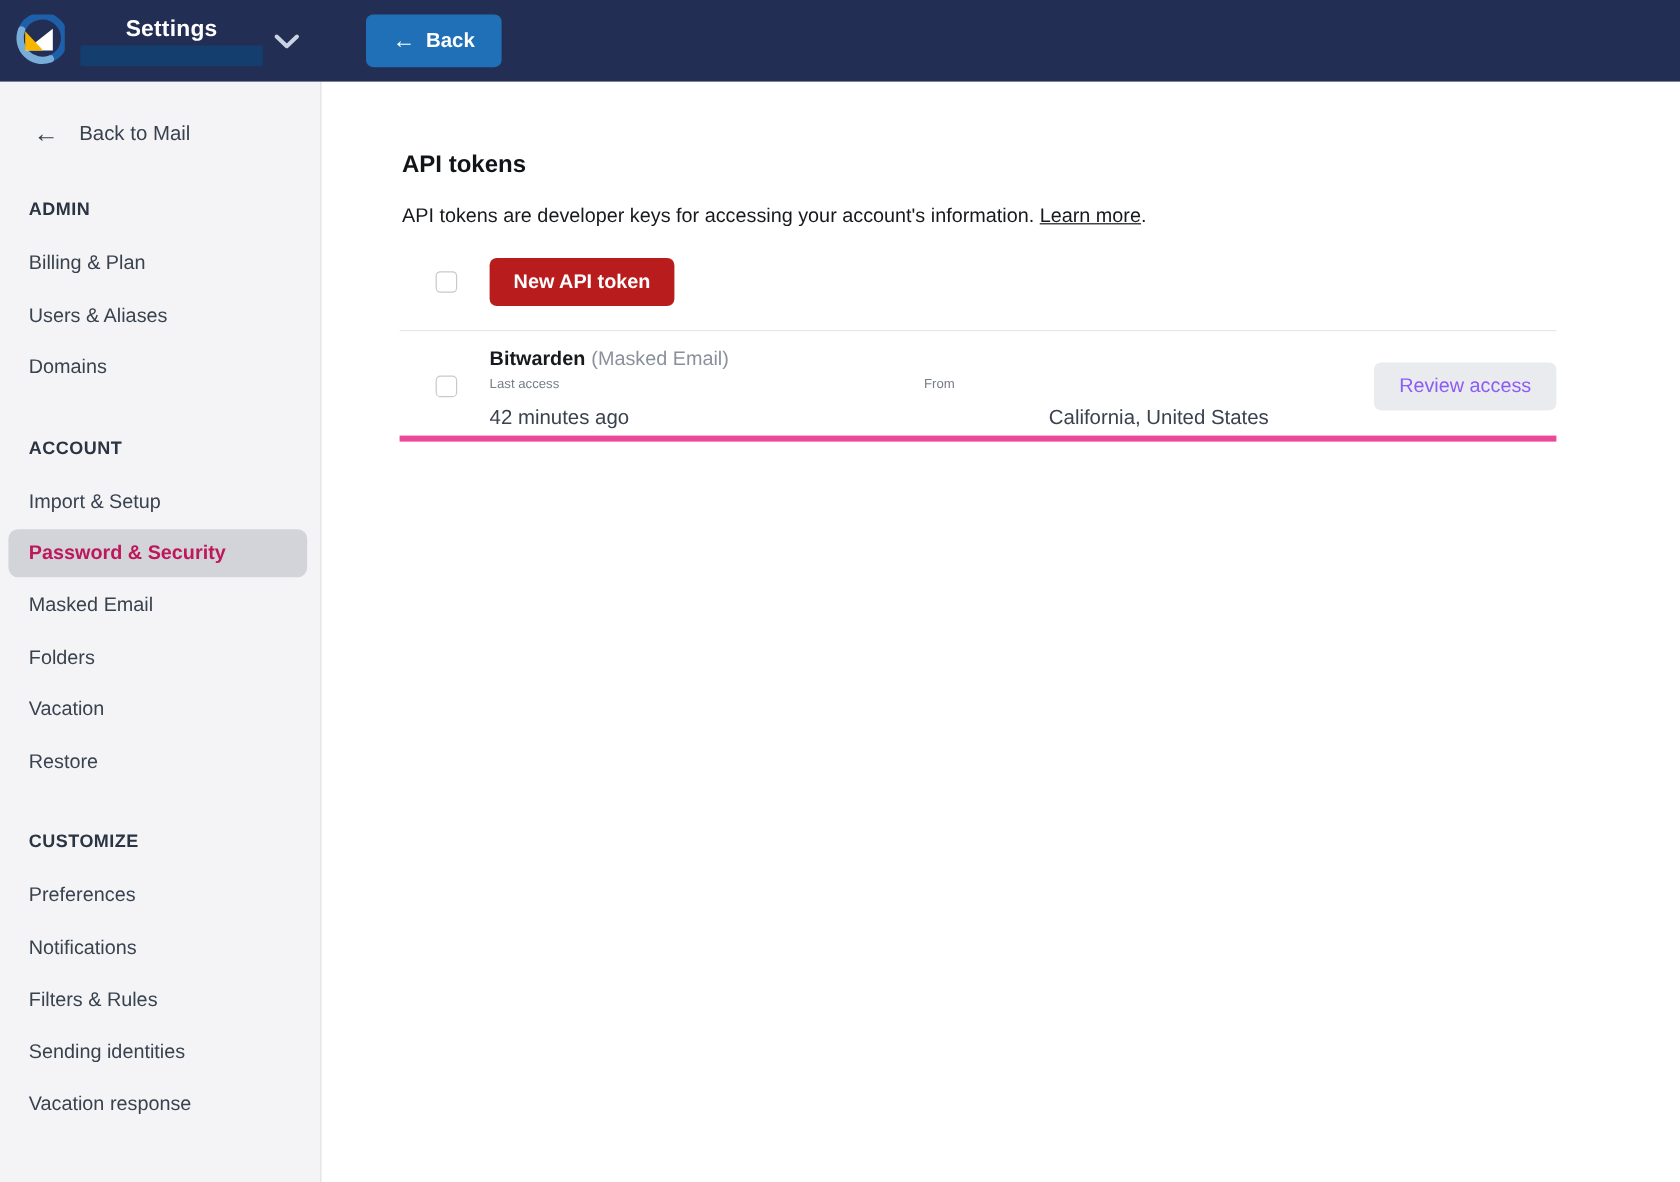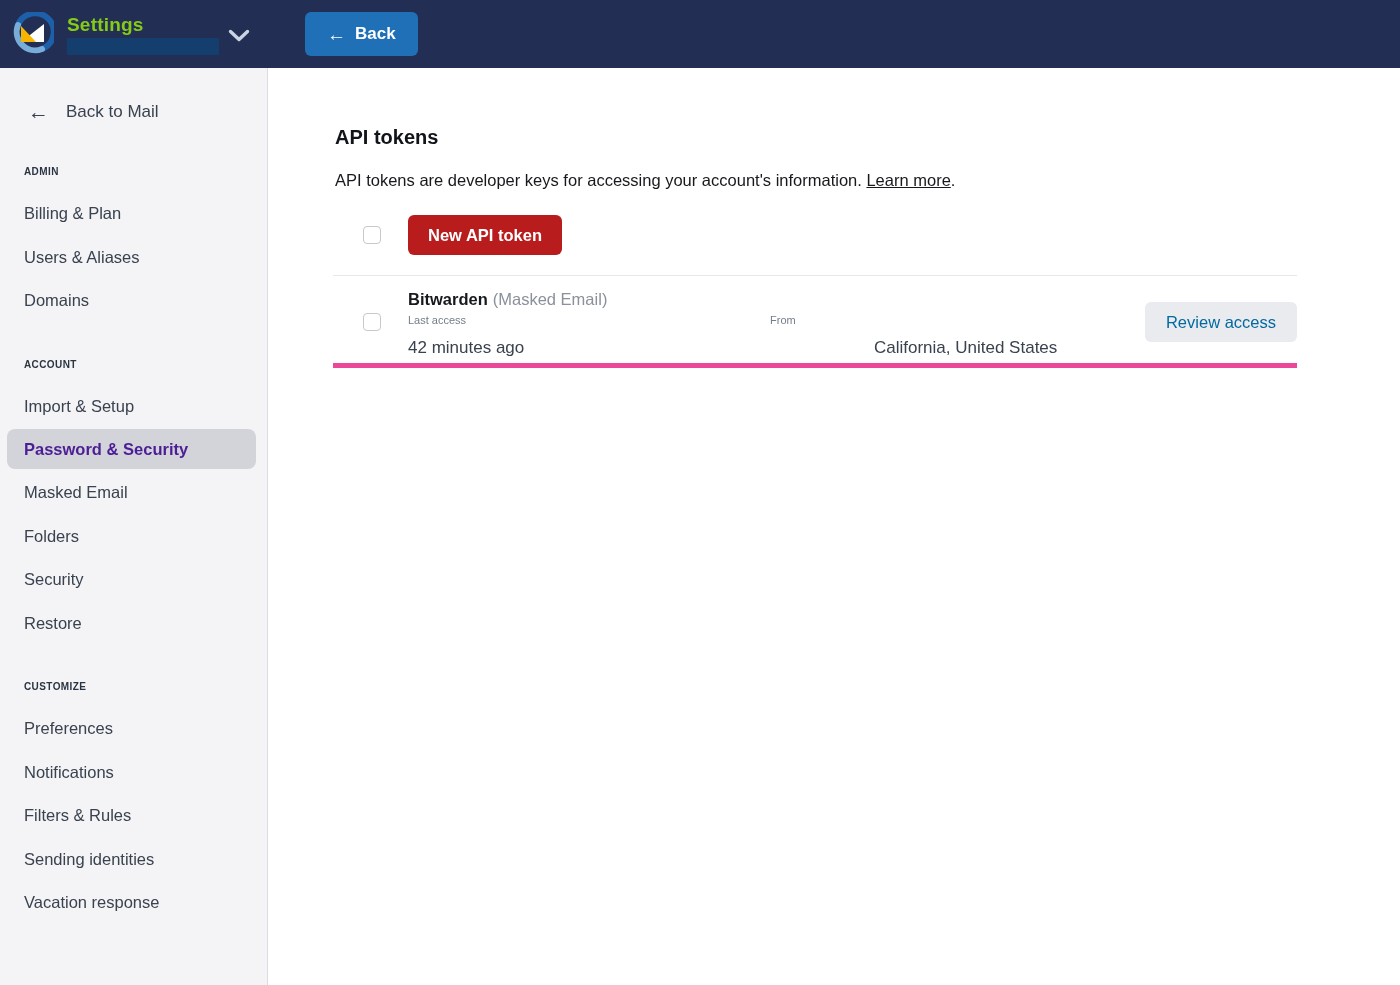--- a/index.html
+++ b/index.html
@@ -3,45 +3,45 @@
 <meta charset="utf-8">
 <style>
   * { margin:0; padding:0; box-sizing:border-box; }
   html,body { width:1400px; height:985px; overflow:hidden;
     font-family:"Liberation Sans", sans-serif; background:#ffffff; }
 
   
   .topbar { height:68px; background:#232e54; display:flex; align-items:center; position:relative; }
   .logo-wrap { width:44px; height:44px; margin-left:10px; flex:0 0 auto; cursor:pointer; }
   .title-block { margin-left:13px; width:152px; }
-  .app-title { color:#84cc16; font-weight:700; font-size:19px; letter-spacing:0.2px; line-height:21px; }
+  .app-title { color:#ffffff; font-weight:700; font-size:19px; letter-spacing:0.2px; line-height:21px;text-align:center; }
   .redact-box { width:152px; height:17px; background:#133e6e; margin-top:3px; border-radius:1px; }
   .chevron-wrap { margin-left:9px; margin-top:6px; cursor:pointer; }
   .back-btn { margin-left:55px; height:44px; padding:0 22px; background:#2070b7; border:none;
     border-radius:6px; color:#ffffff; font-weight:700; font-size:17px; font-family:inherit;
     display:flex; align-items:center; gap:9px; cursor:pointer; }
   .back-btn .arrow { font-size:19px; font-weight:400; line-height:1; }
 
   
   .shell { display:flex; height:917px; }
 
   
   .sidebar { width:268px; background:#f4f4f6; border-right:1px solid #dbdcdf; height:100%;
     overflow:hidden; flex:0 0 auto; }
   .back-row { padding:33px 0 0 28px; display:flex; align-items:center; gap:17px;
     color:#39424f; font-size:17px; cursor:pointer; }
   .back-row .arrow { font-size:21px; line-height:1; color:#39424f; }
   .nav-section { margin-top:36px; }
   .nav-section.first { margin-top:44px; }
-  .section-header { padding-left:24px; font-size:10px; font-weight:700; color:#2a3442;
+  .section-header { padding-left:24px; font-size:15px; font-weight:700; color:#2a3442;
     letter-spacing:0.4px; margin-bottom:15px; }
   .nav-item { height:43.5px; display:flex; align-items:center; padding-left:24px;
     font-size:16.5px; color:#39424f; cursor:pointer; }
   .nav-item.selected { height:40px; margin:1px 11px 2px 7px; padding-left:17px;
-    background:#d2d4d9; border-radius:8px; font-weight:700; color:#4c1d95; }
+    background:#d2d4d9; border-radius:8px; font-weight:700; color:#be185d; }
 
   
   .content { flex:1; background:#ffffff; padding:58px 0 0 65px; }
   .content-inner { width:964px; }
   .page-title { font-size:20px; font-weight:700; color:#111418; margin-left:2px; margin-bottom:22px; }
   .page-desc { font-size:16.5px; color:#17191d; margin-left:2px; margin-bottom:25px; }
   .learn-more { color:#17191d; text-decoration:underline; cursor:pointer; }
   .toolbar { display:flex; align-items:center; margin-left:30px; margin-bottom:20px; }
   .checkbox { width:18px; height:18px; border:1.5px solid #c7c9cd; border-radius:4px;
     background:#ffffff; cursor:pointer; flex:0 0 auto; }
@@ -53,21 +53,21 @@
   .tok-name-line { position:absolute; left:75px; top:14px; font-size:16.5px; }
   .tok-name { font-weight:700; color:#17191d; }
   .tok-name-suffix { color:#8a919b; margin-left:5px; }
   .tok-label { position:absolute; font-size:11px; color:#757d88; }
   .tok-value { position:absolute; font-size:17px; color:#3a424e; }
   .lbl-last { left:75px; top:38px; }
   .val-last { left:75px; top:62px; }
   .lbl-from { left:437px; top:38px; }
   .val-from { left:541px; top:62px; }
   .review-btn { position:absolute; right:0; top:26px; height:40px; padding:0 21px;
-    background:#e9ebee; border:none; border-radius:6px; color:#0369a1; font-size:16.5px;
+    background:#e9ebee; border:none; border-radius:6px; color:#8b5cf6; font-size:16.5px;
     font-family:inherit; cursor:pointer; }
 </style>
 </head>
 <body>
 
 <div class="topbar">
   <div class="logo-wrap">
     <svg viewBox="0 0 44 44" width="44" height="44">
       <path d="M 8 13 A 18.5 18.5 0 1 1 32 37" fill="none" stroke="#1d5fa8" stroke-width="6" stroke-linecap="round"></path>
       <path d="M 8 13 A 18.5 18.5 0 0 0 32 37" fill="none" stroke="#79add9" stroke-width="6" stroke-linecap="round"></path>
@@ -104,21 +104,21 @@
       <div class="nav-item">Users &amp; Aliases</div>
       <div class="nav-item">Domains</div>
     </div>
 
     <div class="nav-section">
       <div class="section-header">ACCOUNT</div>
       <div class="nav-item">Import &amp; Setup</div>
       <div class="nav-item selected">Password &amp; Security</div>
       <div class="nav-item">Masked Email</div>
       <div class="nav-item">Folders</div>
-      <div class="nav-item">Security</div>
+      <div class="nav-item">Vacation</div>
       <div class="nav-item">Restore</div>
     </div>
 
     <div class="nav-section">
       <div class="section-header">CUSTOMIZE</div>
       <div class="nav-item">Preferences</div>
       <div class="nav-item">Notifications</div>
       <div class="nav-item">Filters &amp; Rules</div>
       <div class="nav-item">Sending identities</div>
       <div class="nav-item">Vacation response</div>

